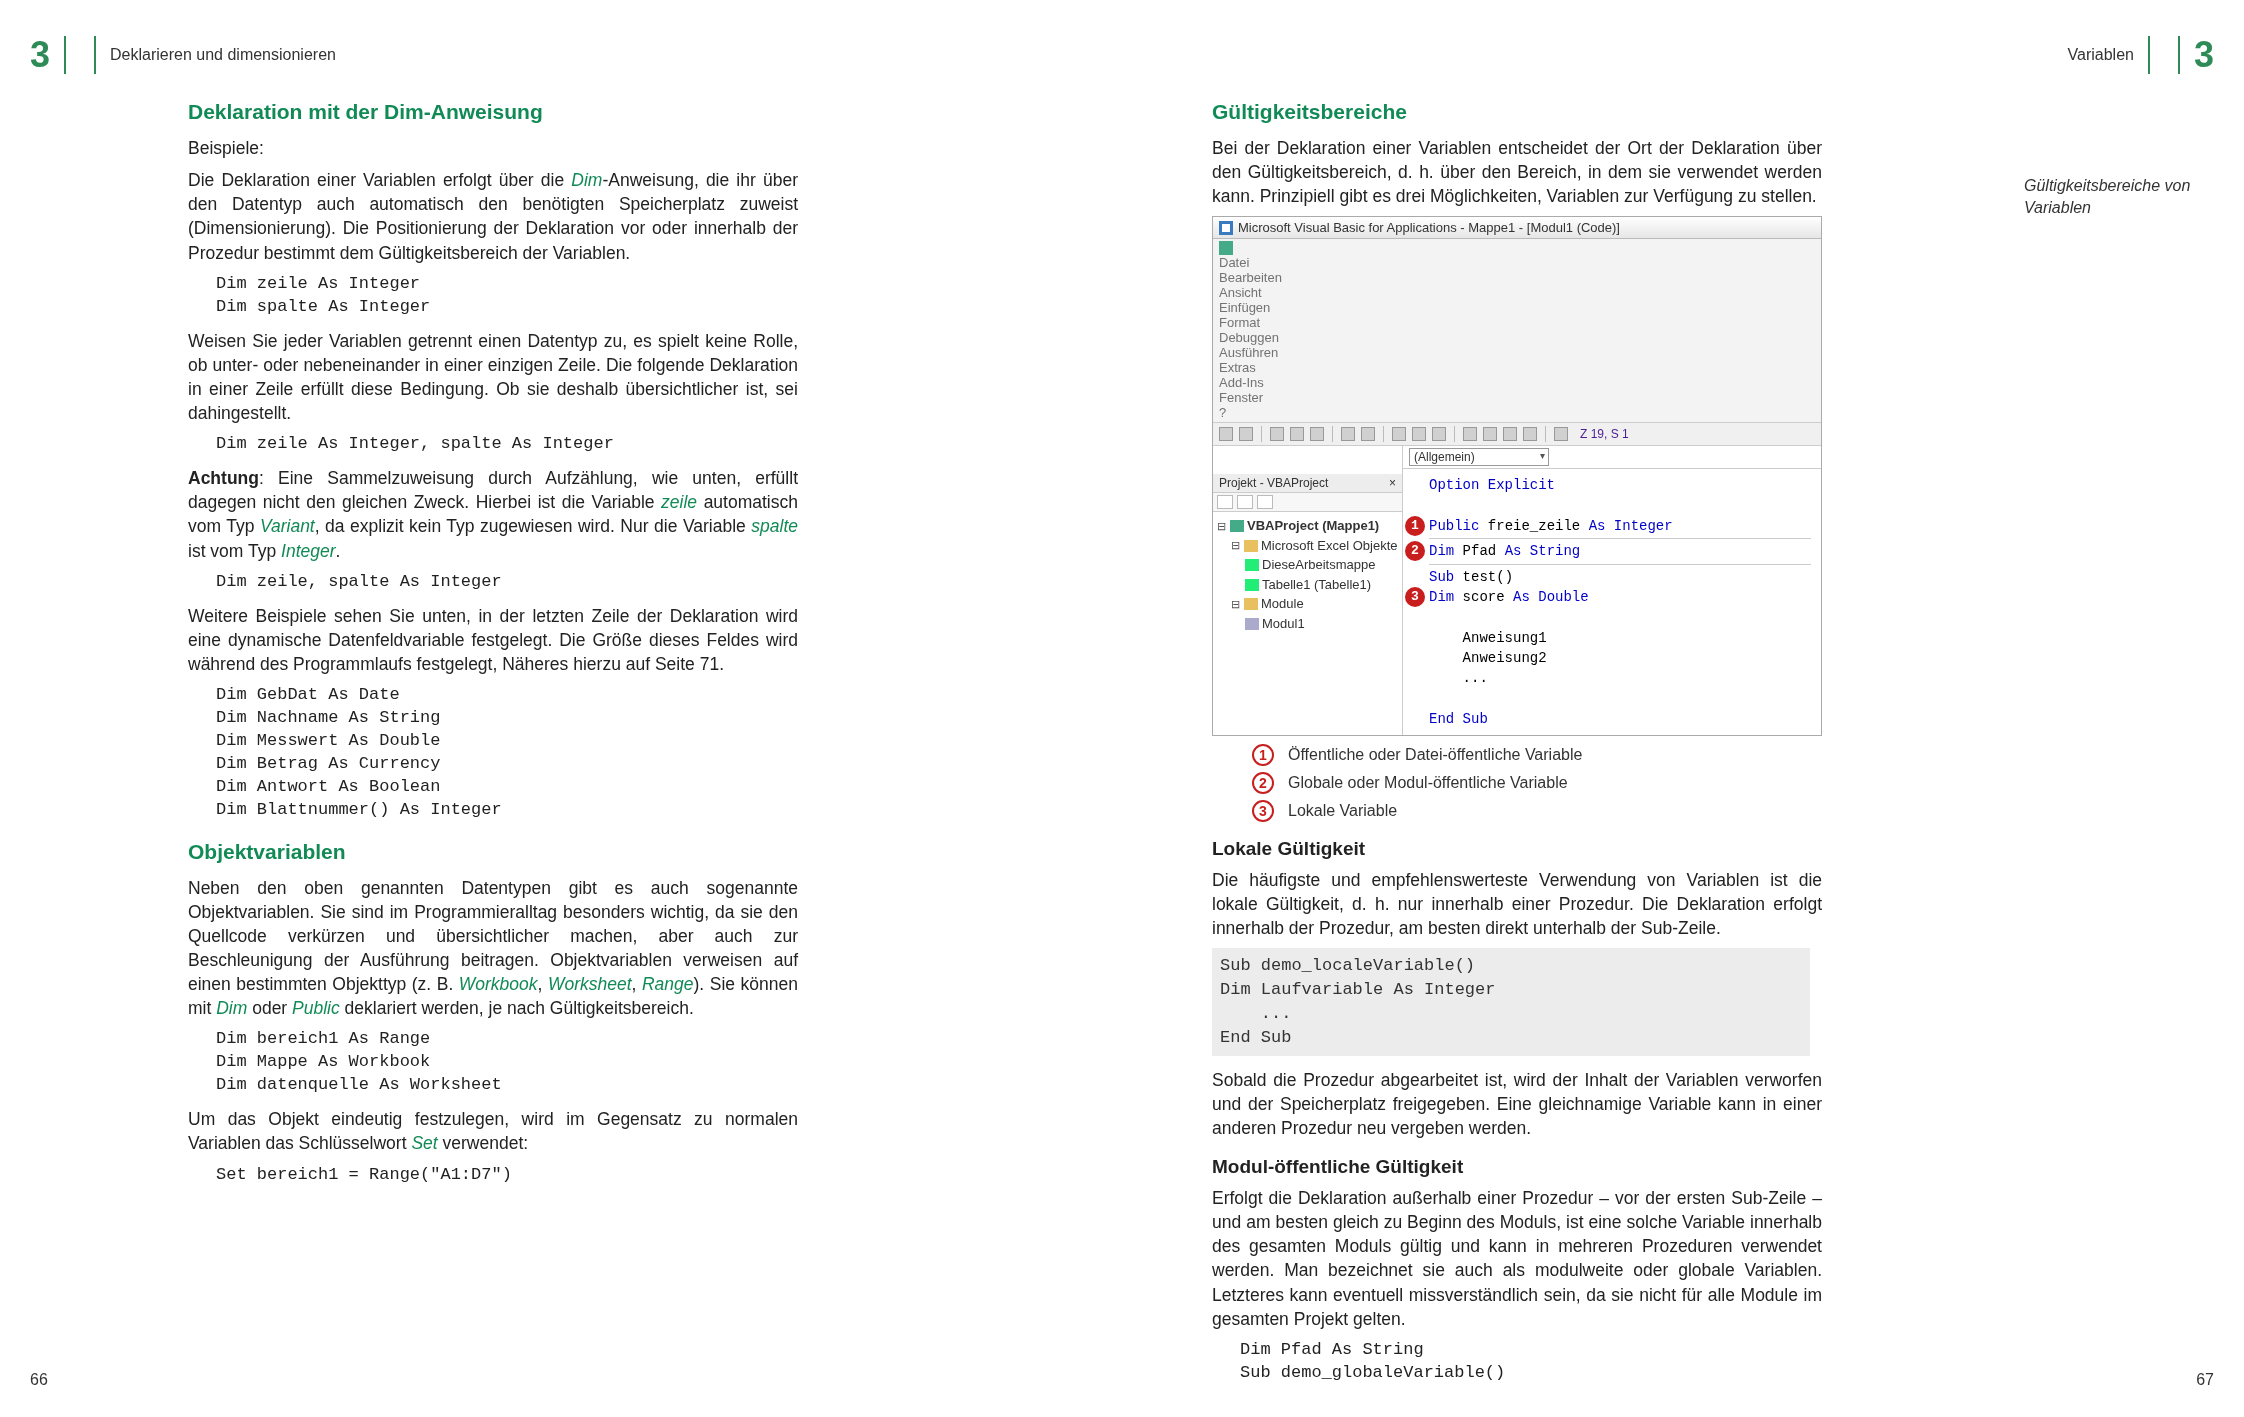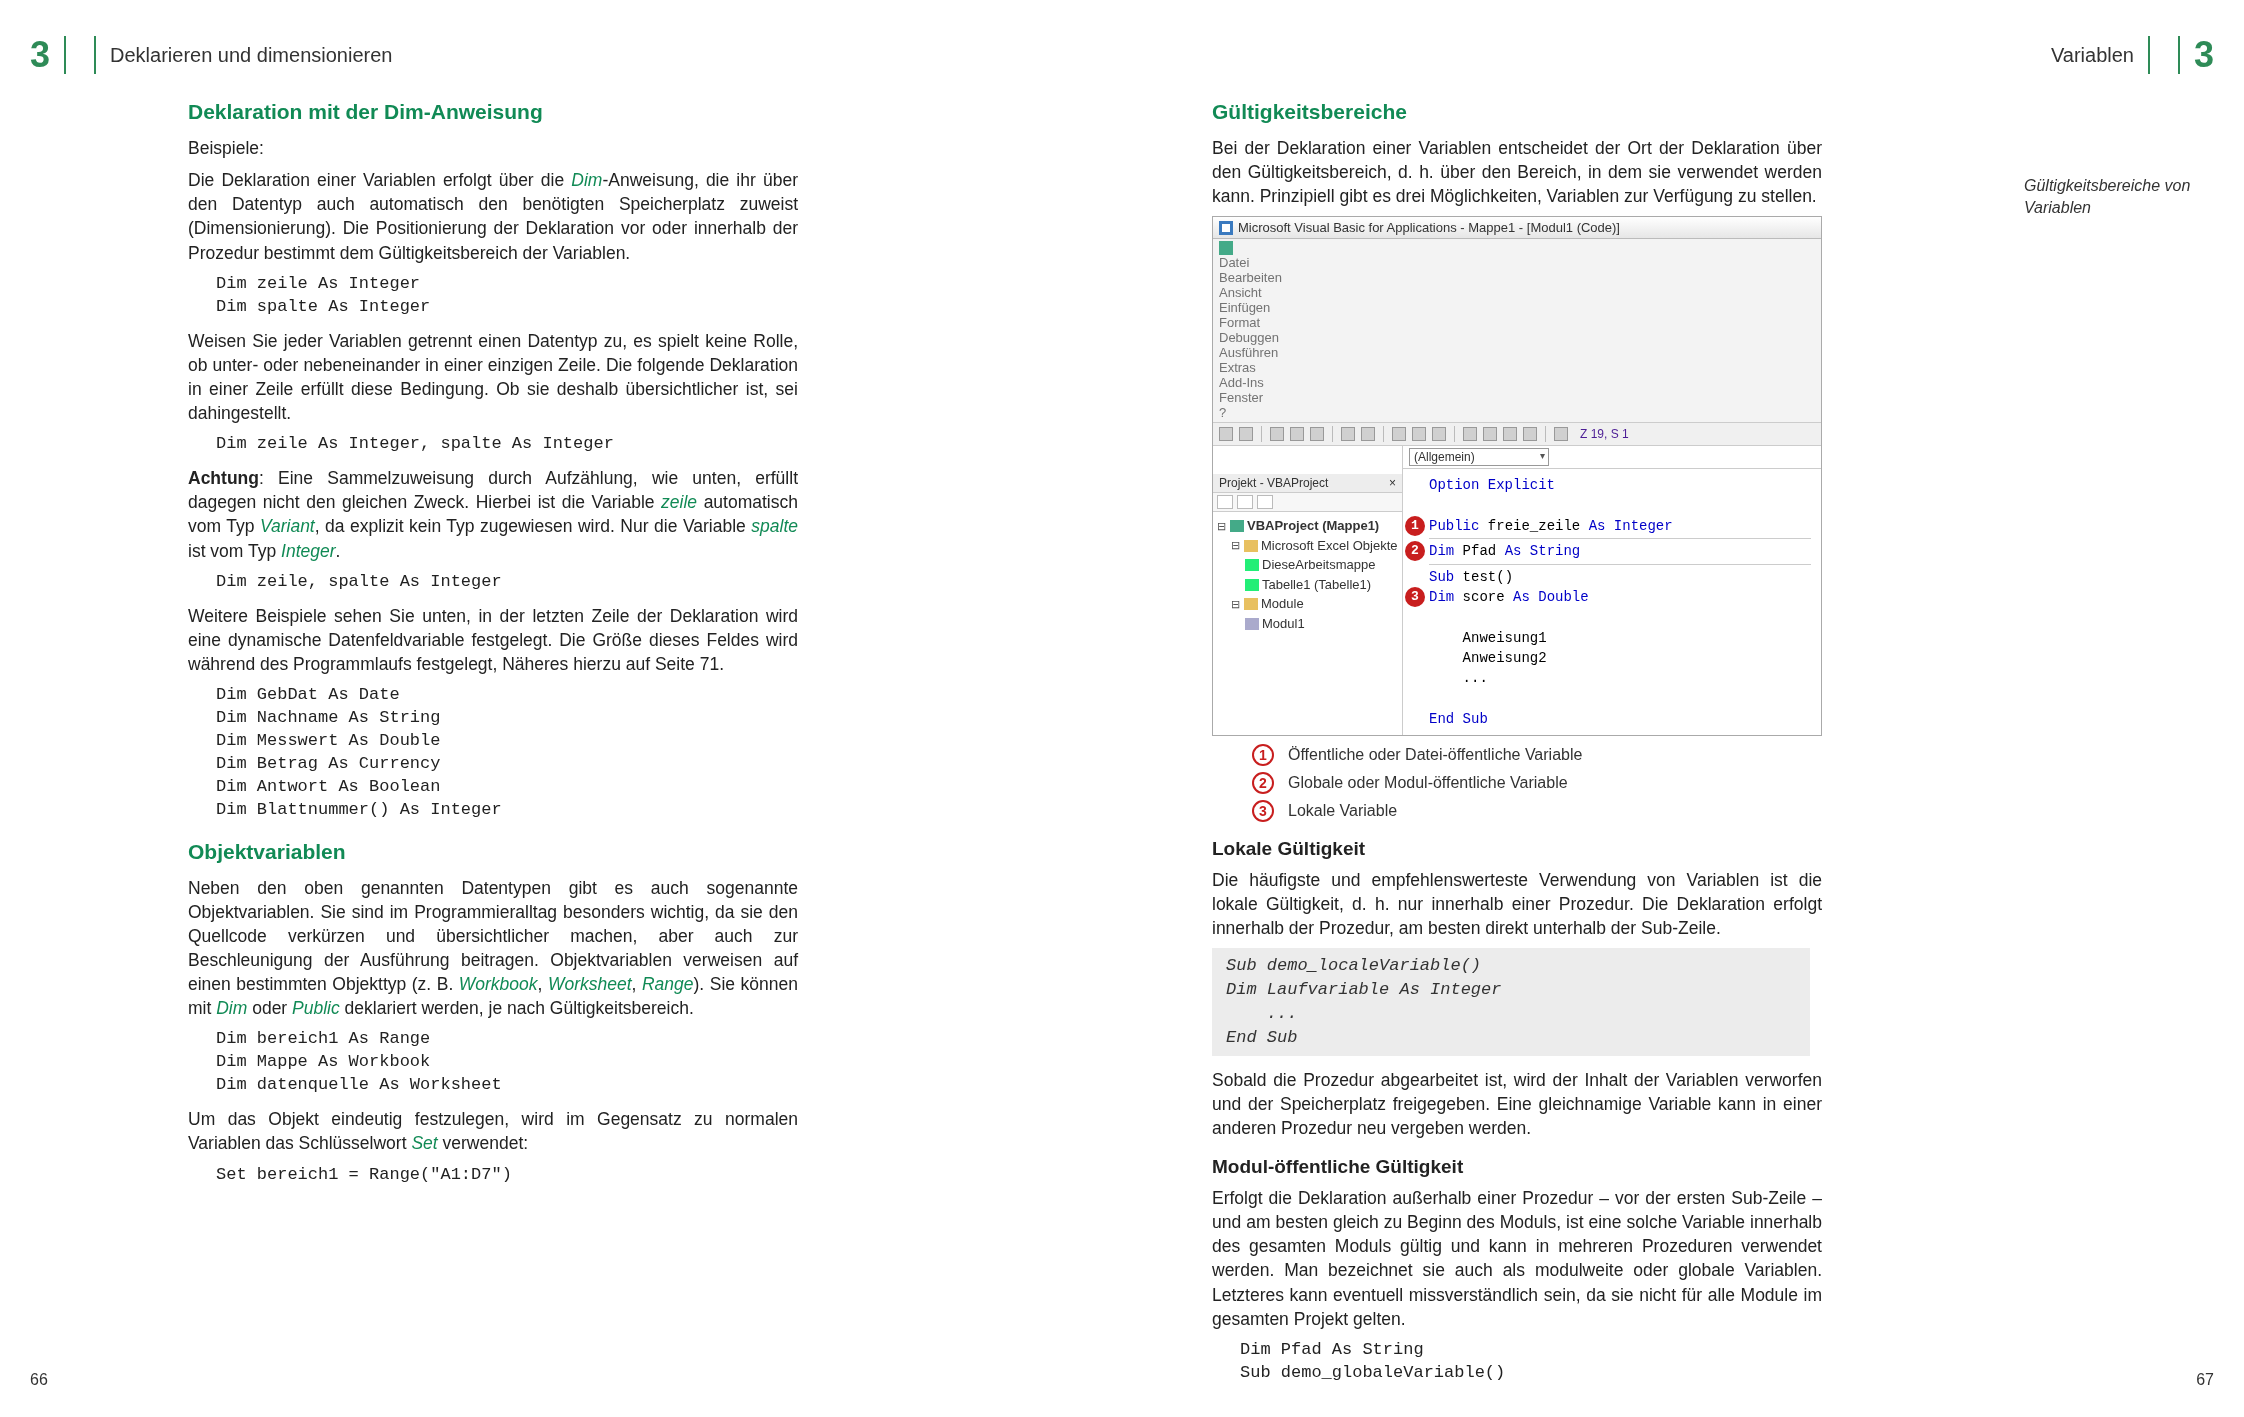--- a/index.html
+++ b/index.html
@@ -19,21 +19,21 @@
 
   .header-row { display: flex; align-items: center; height: 42px; margin-bottom: 24px; }
   .page-left .header-row { justify-content: flex-start; }
   .page-right .header-row { justify-content: flex-end; }
   .chapnum {
     font-size: 36px; font-weight: 700; color: #2e8b57;
   }
   .vrule {
     width: 2px; height: 38px; background: #2e8b57; margin: 0 14px;
   }
-  .crumb { font-size: 20px; color: #333; }
+  .crumb { font-size: 16px; color: #333; }
 
   .content { margin-left: 158px; width: 610px; }
   .page-right .content { margin-left: 0; width: 610px; }
 
   h2 { color: #118a55; font-size: 21px; font-weight: 700; margin: 18px 0 12px 0; }
   h3 { color: #222; font-size: 19px; font-weight: 700; margin: 16px 0 8px 0; }
 
   p { font-size: 17.5px; line-height: 1.38; color: #222; text-align: justify; margin-bottom: 8px; }
 
   .kw { color: #118a55; font-style: italic; }
@@ -45,24 +45,23 @@
     line-height: 1.35;
     color: #222;
     margin: 6px 0 10px 28px;
     white-space: pre;
   }
   pre.codebox {
     font-family: "Courier New", monospace;
     font-size: 17px;
     line-height: 1.4;
     background: #ececec;
-    padding: 6px 14px;
+    padding: 6px 8px;
     margin: 8px 12px 12px 0;
     white-space: pre;
-    font-style: italic;
   }
 
   .footer-pg {
     position: absolute;
     bottom: 28px;
     font-size: 16px;
     color: #333;
   }
   .page-left .footer-pg { left: 30px; }
   .page-right .footer-pg { right: 30px; }

